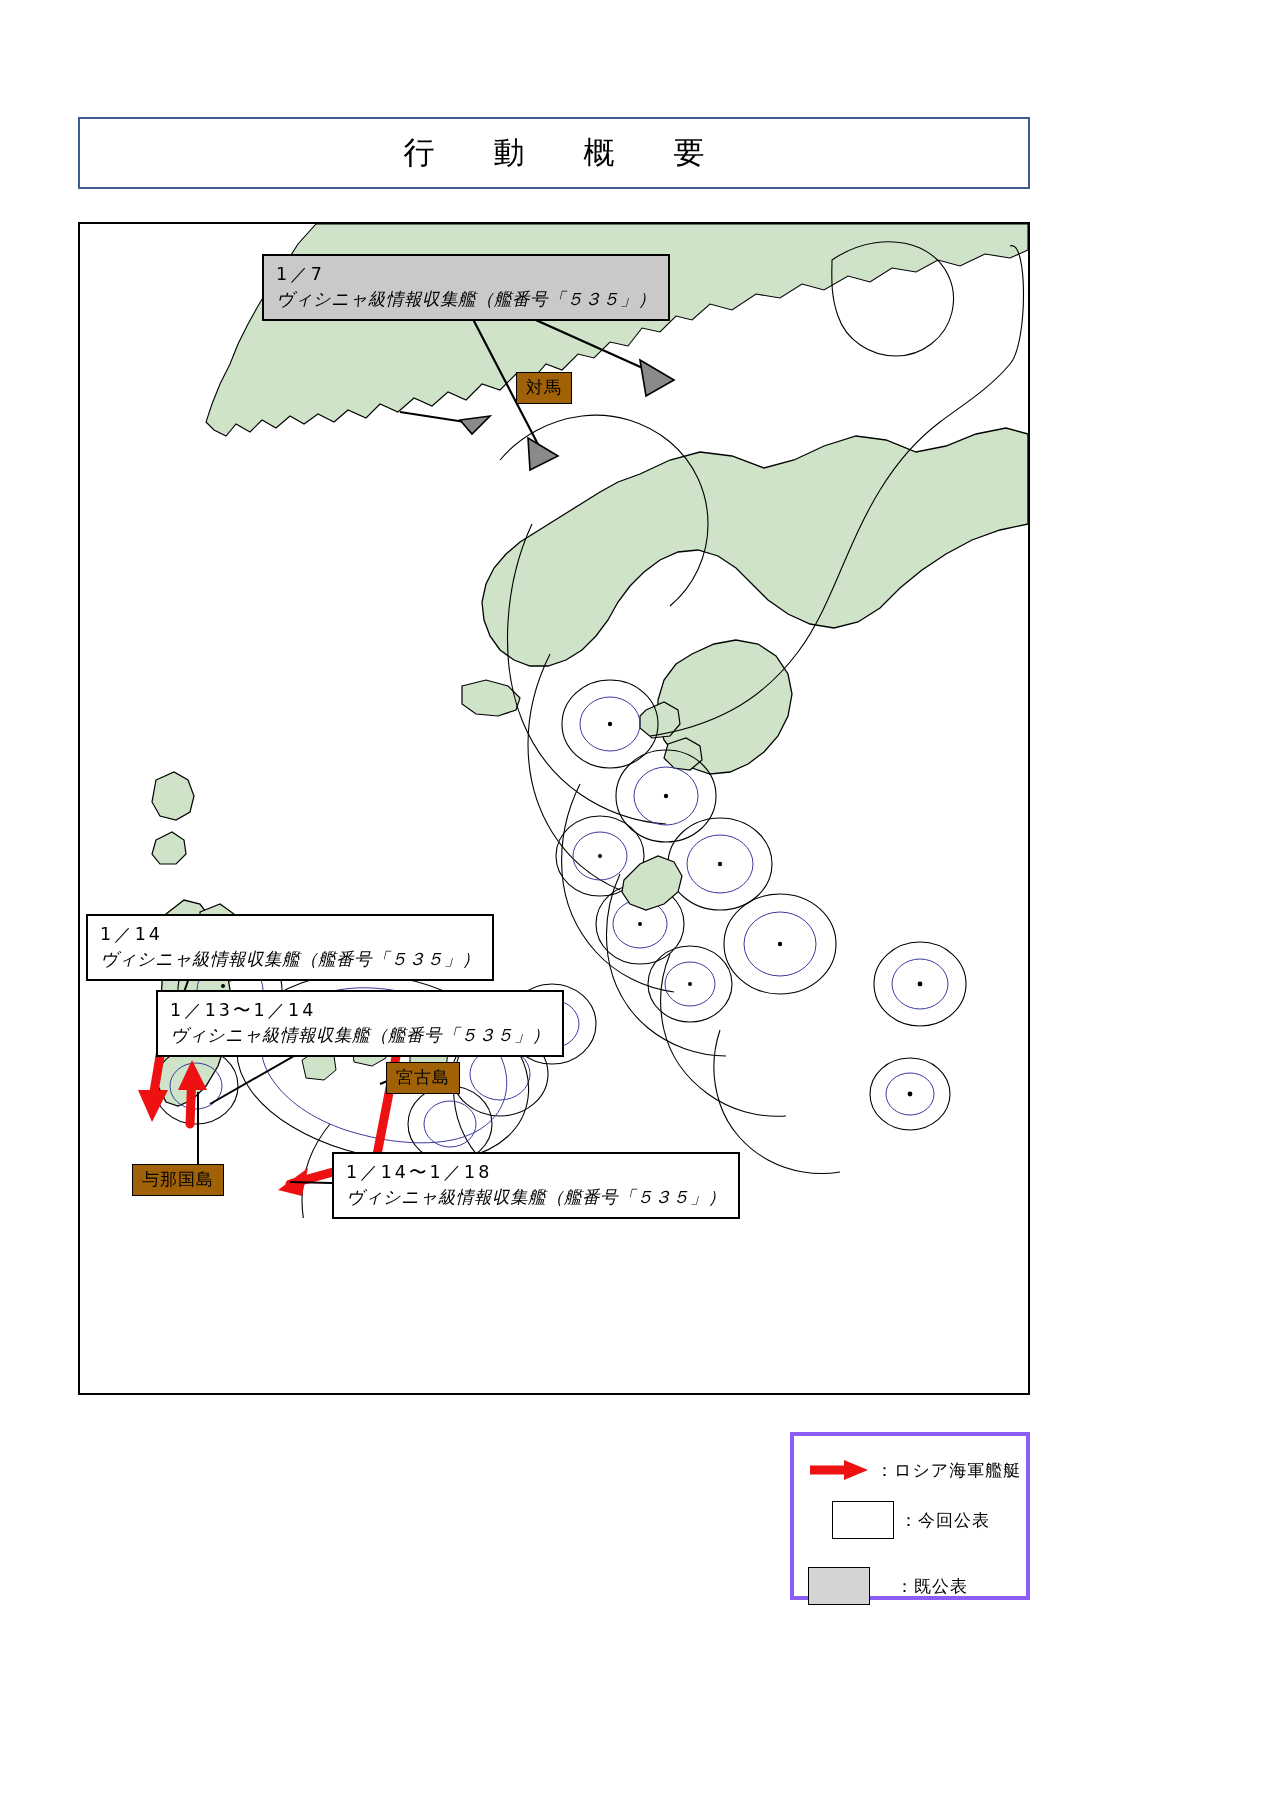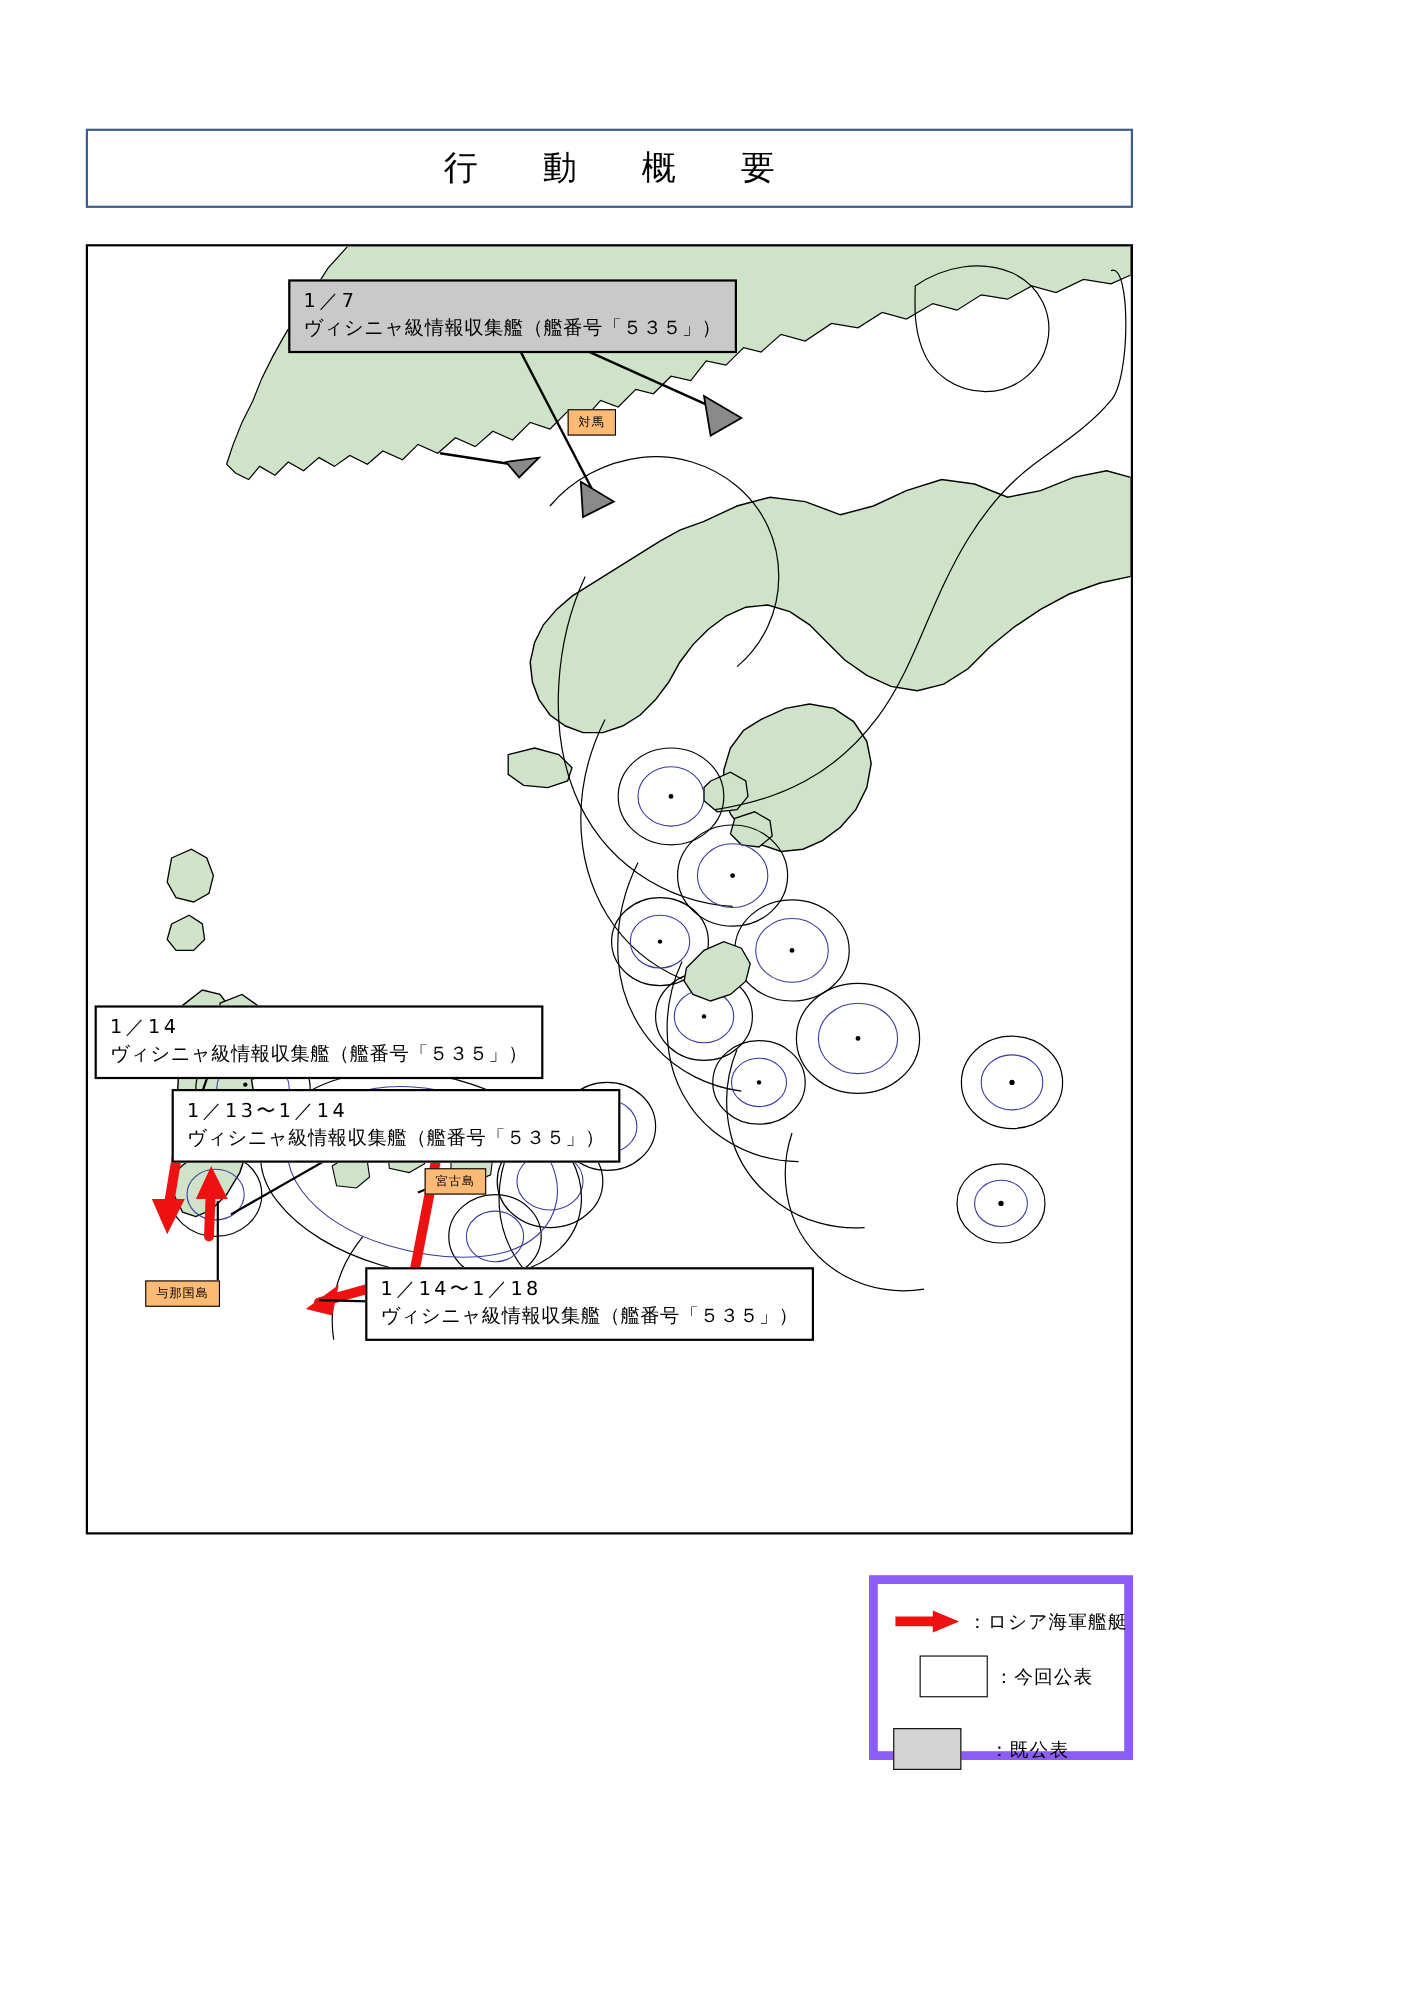--- a/index.html
+++ b/index.html
@@ -62,42 +62,42 @@
     padding: 6px 12px 7px 12px;
     font-size: 17.5px;
     line-height: 1.42;
     white-space: nowrap;
     font-family: "DejaVu Sans", sans-serif;
     letter-spacing: 0.5px;
   }
   .callout.prev  { background: #c9c9c9; }
   .callout.curr  { background: #ffffff; }
   .callout .date { display: block; letter-spacing: 3px; }
-  .callout .desc { display: block; letter-spacing: 0.5px; }
+  .callout .desc { display: block; letter-spacing: 0.5px; font-style: italic; }
 
   .place-label {
     position: absolute;
     box-sizing: border-box;
     border: 1.5px solid #000;
-    background: #fdba74;
+    background: #a16207;
     padding: 3px 9px 4px 9px;
-    font-size: 11px;
+    font-size: 17px;
     white-space: nowrap;
     font-family: "DejaVu Sans", sans-serif;
     letter-spacing: 1px;
   }
 
   
   #legend {
     position: absolute;
     left: 790px;
     top: 1432px;
     width: 240px;
     height: 168px;
-    border: 8px solid #8b5cf6;
+    border: 4px solid #8b5cf6;
     box-sizing: border-box;
     background: #ffffff;
   }
   .legend-row {
     position: absolute;
     left: 14px;
     right: 8px;
     height: 44px;
     display: flex;
     align-items: center;

